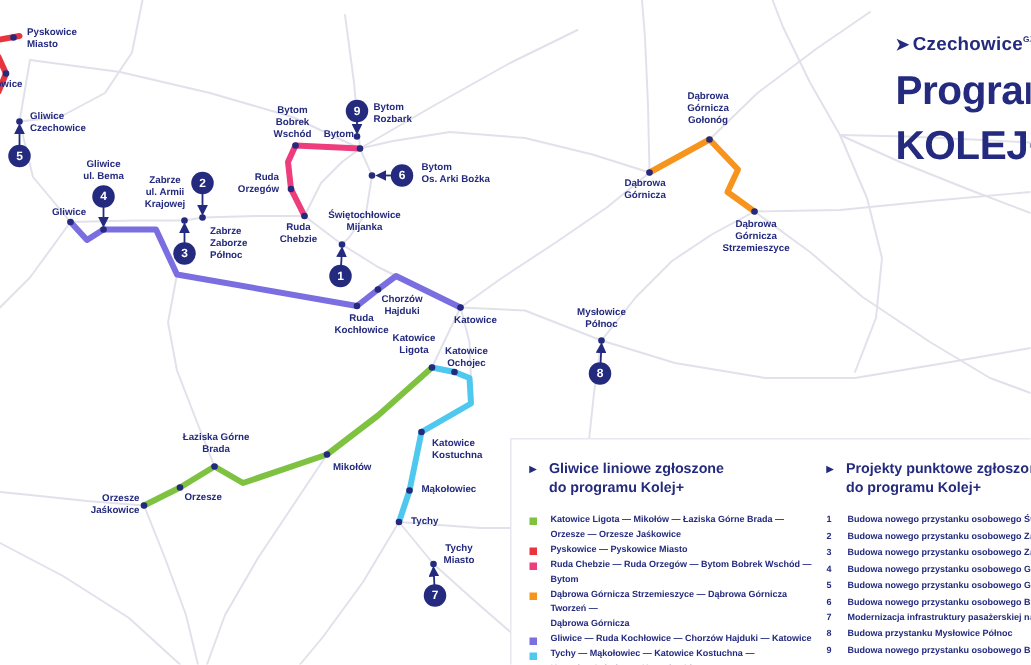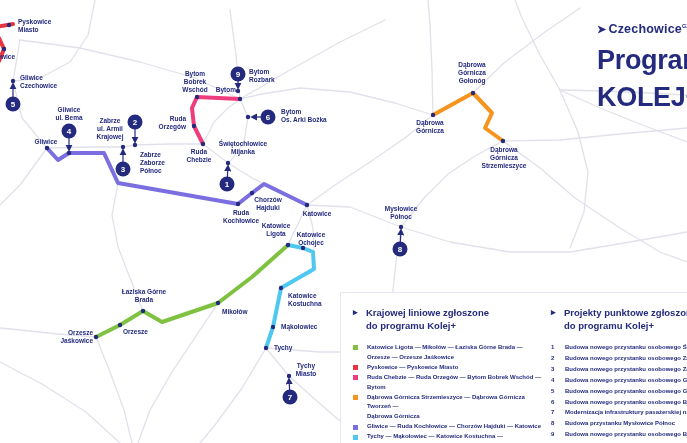--- a/index.html
+++ b/index.html
@@ -281,21 +281,21 @@
     <div>Program</div>
     <div>KOLEJ+</div>
   </div>
 </div>
 
 <div id="legend" style="border: 1px solid rgb(231, 231, 240);">
   <div class="lg-col" id="lg-linear">
     <div class="lg-title">
       <span class="lg-title-arrow">▸</span>
       <span>
-        <span>Krajowej liniowe zgłoszone</span><br>
+        <span>Gliwice liniowe zgłoszone</span><br>
         <span>do programu Kolej+</span>
       </span>
     </div>
     <div class="lg-items" id="lg-linear-items">
         <div class="li-item">
           <span class="li-sw" style="background: rgb(127, 194, 65);"></span>
           <span class="li-text" style="color: rgb(36, 42, 125);">Katowice Ligota — Mikołów — Łaziska Górne Brada —
 Orzesze — Orzesze Jaśkowice</span>
         </div>
         <div class="li-item">

